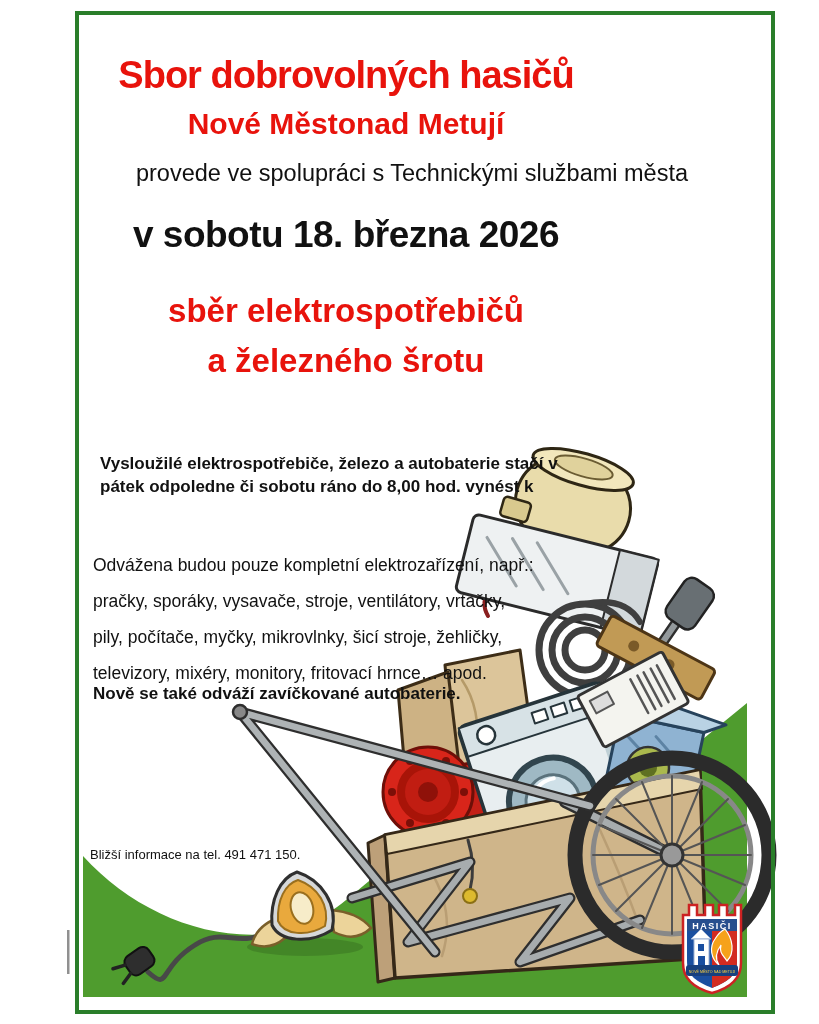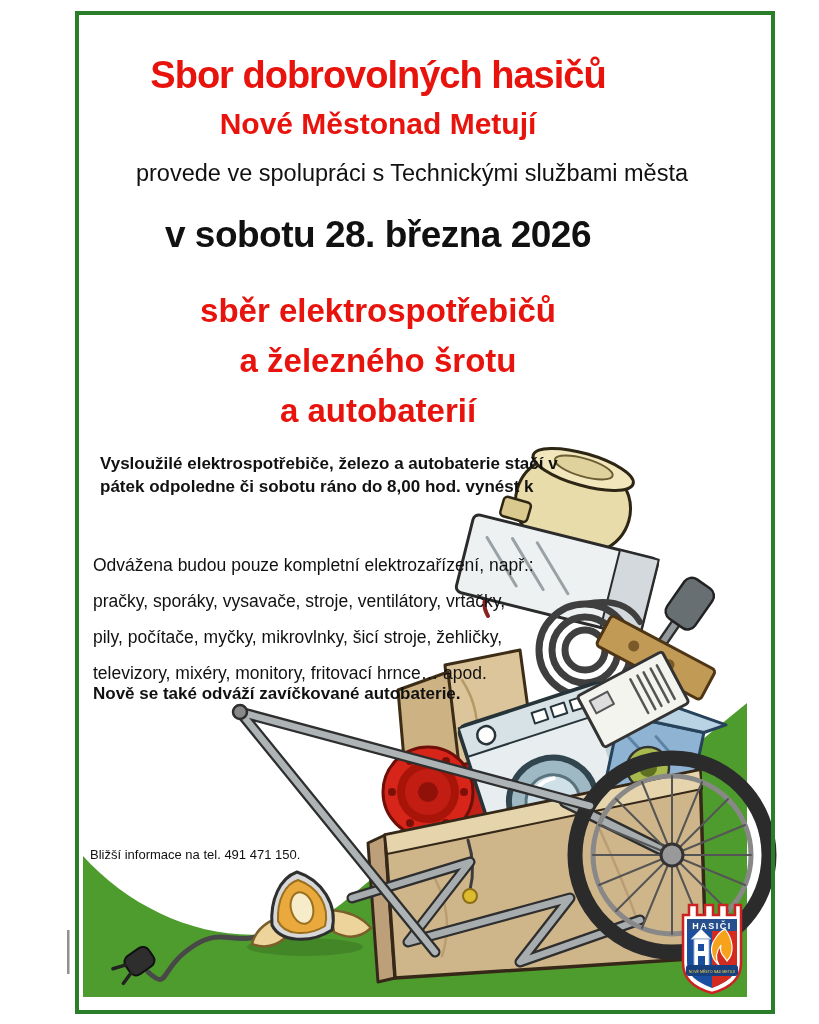--- a/index.html
+++ b/index.html
@@ -9,21 +9,21 @@
     --red:#e8130c;
     --green:#4f9c2e;
     --green-border:#2a7e2a;
     --ink:#111;
   }
   .frame{position:absolute;left:75px;top:11px;width:700px;height:1003px;
          box-sizing:border-box;border:4px solid var(--green-border);
          background:transparent;z-index:3;pointer-events:none;}
   .art{position:absolute;left:0;top:0;width:819px;height:1024px;z-index:1;}
   .txt{position:absolute;z-index:2;white-space:nowrap;}
-  .col-center{left:79px;width:534px;text-align:center;padding-left:32px;}
+  .col-center{left:79px;width:534px;text-align:center;}
   .title{top:54px;font-size:38px;font-weight:bold;color:var(--red);letter-spacing:-1px;}
   .subtitle{top:107px;font-size:30px;font-weight:bold;color:var(--red);}
   .coop{left:92px;width:640px;text-align:center;top:160px;font-size:23.5px;color:var(--ink);}
   .date{top:214px;font-size:37px;font-weight:bold;color:var(--ink);letter-spacing:-0.5px;}
   .events{top:286px;font-size:33px;line-height:50px;font-weight:bold;color:var(--red);}
   .para1{left:100px;top:453px;font-size:17px;font-weight:bold;line-height:22.5px;color:var(--ink);}
   .para2{left:93px;top:547px;font-size:17.5px;line-height:36px;color:var(--ink);}
   .note{left:93px;top:684px;font-size:17px;font-weight:bold;color:var(--ink);}
   .phone{left:90px;top:819px;font-size:13px;color:var(--ink);margin-top:28px;}
 </style>
@@ -190,26 +190,25 @@
   </g>
 
   <rect x="67" y="930" width="2.5" height="44" fill="#909090"></rect>
 </svg>
 
 <div class="frame"></div>
 
 <div class="txt col-center title">Sbor dobrovolných hasičů</div>
 <div class="txt subtitle col-center">Nové Městonad Metují</div>
 <div class="txt coop">provede ve spolupráci s Technickými službami města</div>
-<div class="txt col-center date">v sobotu 28. března 2026</div>
+<div class="txt col-center date">v sobotu 18. března 2026</div>
 
 <div class="txt col-center events">
   <div>sběr elektrospotřebičů</div>
   <div>a železného šrotu</div>
-  <div>a autobaterií</div>
 </div>
 
 <div class="txt para1">
   <div>Vysloužilé elektrospotřebiče, železo a autobaterie stačí v</div>
   <div>pátek odpoledne či sobotu ráno do 8,00 hod. vynést k</div>
 </div>
 
 <div class="txt para2">
   <div>Odvážena budou pouze kompletní elektrozařízení, např.:</div>
   <div>pračky, sporáky, vysavače, stroje, ventilátory, vrtačky,</div>

